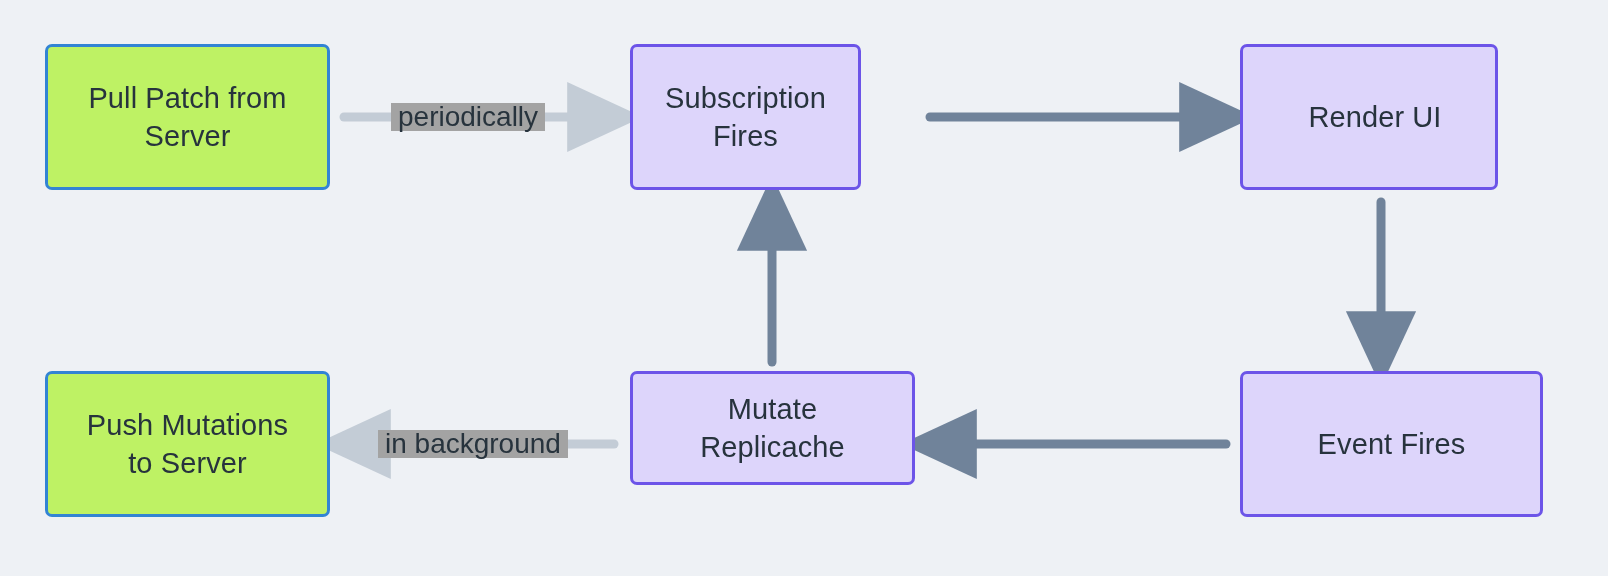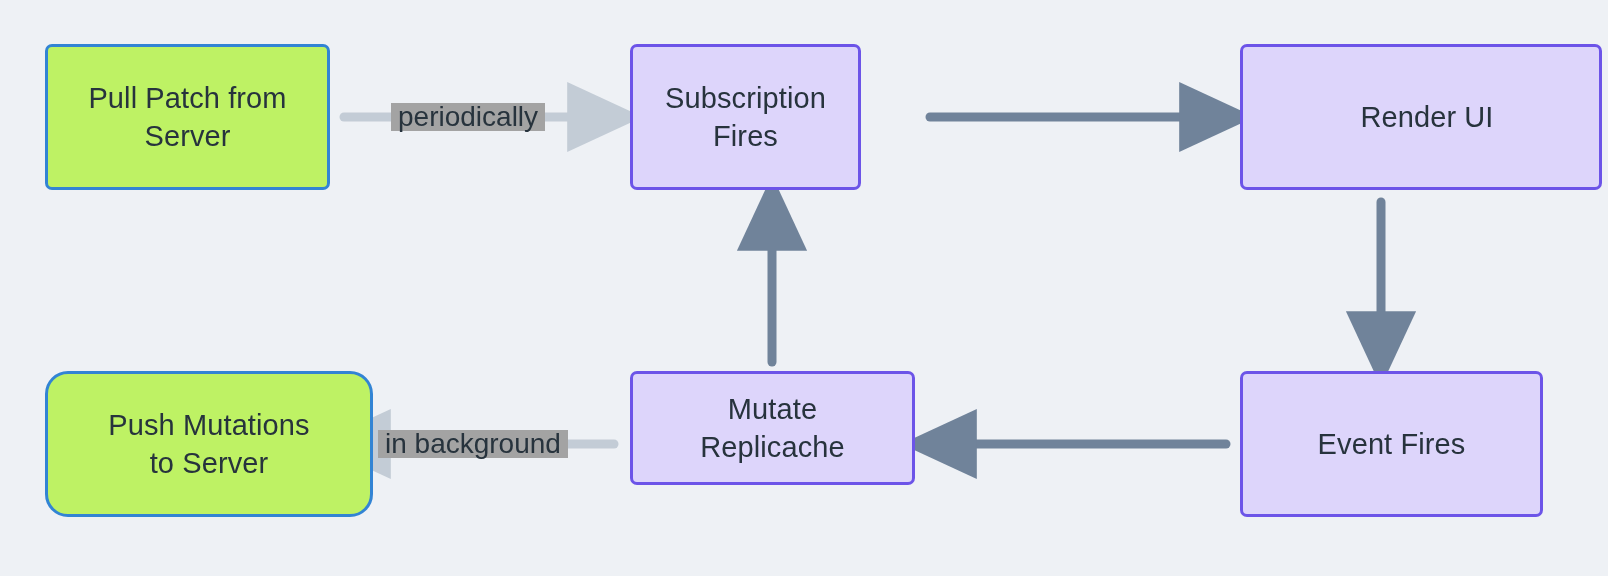--- a/index.html
+++ b/index.html
@@ -102,25 +102,25 @@
   <div class="node blue" style="left:45px; top:44px; width:285px; height:146px;">
     <span>Pull Patch from
 Server</span>
   </div>
 
   <div class="node purple" style="left:630px; top:44px; width:231px; height:146px;">
     <span>Subscription
 Fires</span>
   </div>
 
-  <div class="node purple" style="left:1240px; top:44px; width:362px; height:146px;padding-left:12px;">
+  <div class="node purple" style="left:1240px; top:44px; width:258px; height:146px;padding-left:12px;">
     <span>Render UI</span>
   </div>
 
-  <div class="node blue" style="left:45px; top:371px; width:328px; height:146px;border-radius:23px;">
+  <div class="node blue" style="left:45px; top:371px; width:285px; height:146px;">
     <span>Push Mutations
 to Server</span>
   </div>
 
   <div class="node purple" style="left:630px; top:371px; width:285px; height:114px;">
     <span>Mutate
 Replicache</span>
   </div>
 
   <div class="node purple" style="left:1240px; top:371px; width:303px; height:146px;">

